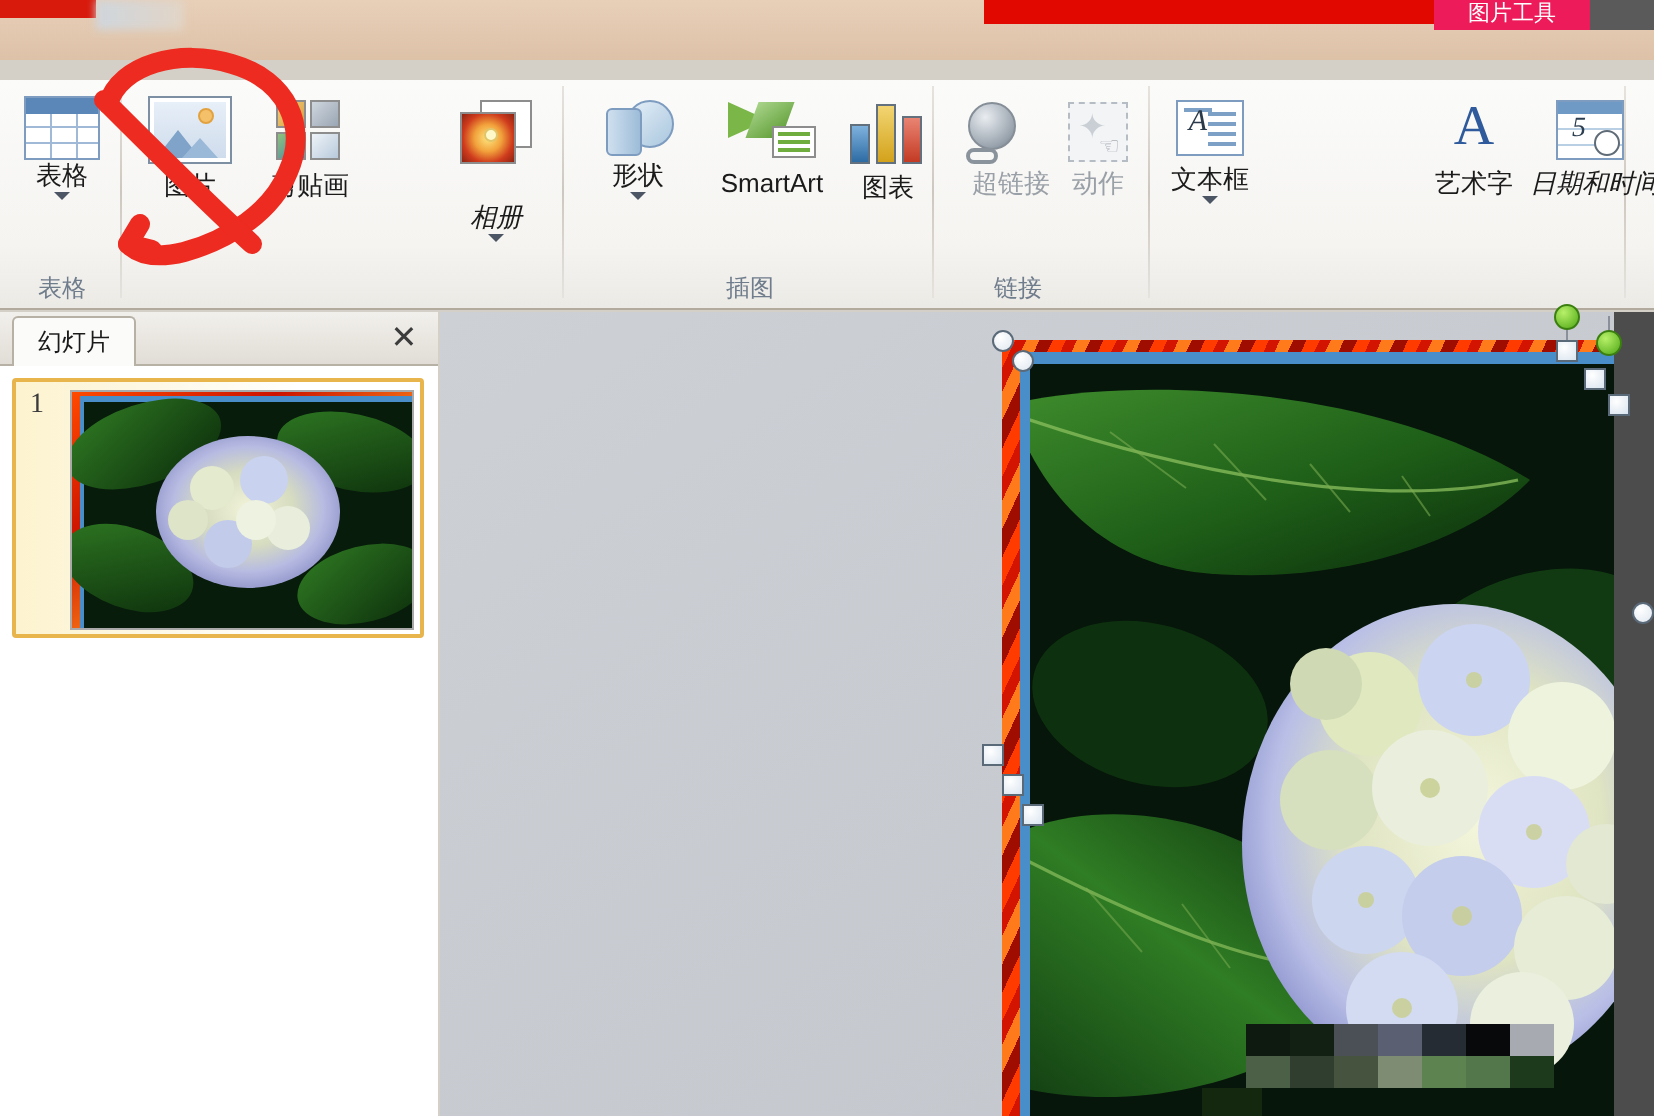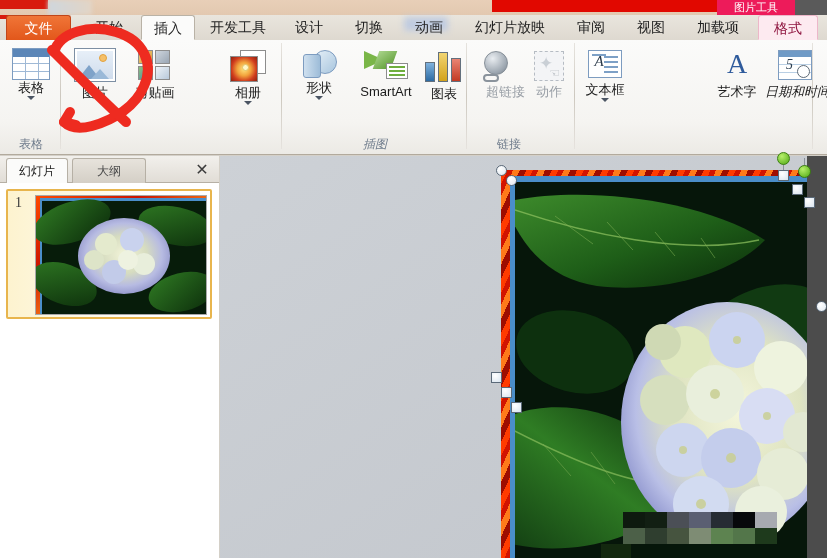--- a/index.html
+++ b/index.html
@@ -265,37 +265,20 @@
 <div id="app">
 
   <div class="titlebar">
     <div class="title-red-left"></div>
     <div class="title-blur-left"></div>
     <div class="title-red-main"></div>
     <div class="title-ctx-tab">图片工具</div>
     <div class="title-right-gray"></div>
   </div>
 
-  <div class="tabstrip">
-    <div class="tabstrip-bg-red"></div>
-    <div class="tab-blur"></div>
-
-    <div class="tab file" style="left:6px;  width:65px;">文件</div>
-    <div class="tab" style="left:82px; width:54px;">开始</div>
-    <div class="tab active" style="left:141px;width:54px;">插入</div>
-    <div class="tab" style="left:200px;width:76px;">开发工具</div>
-    <div class="tab" style="left:282px;width:54px;">设计</div>
-    <div class="tab" style="left:342px;width:54px;">切换</div>
-    <div class="tab" style="left:402px;width:54px;">动画</div>
-    <div class="tab" style="left:462px;width:96px;">幻灯片放映</div>
-    <div class="tab" style="left:564px;width:54px;">审阅</div>
-    <div class="tab" style="left:624px;width:54px;">视图</div>
-    <div class="tab" style="left:684px;width:68px;">加载项</div>
-    <div class="tab ctx-active" style="left:758px;width:60px;">格式</div>
-  </div>
 
   <div class="ribbon">
 
     <div class="ribbon-groupsep" style="left:60px;"></div>
     <div class="ribbon-groupsep" style="left:281px;"></div>
     <div class="ribbon-groupsep" style="left:466px;"></div>
     <div class="ribbon-groupsep" style="left:574px;"></div>
     <div class="ribbon-groupsep" style="left:812px;"></div>
 
     <div class="btn" style="left:8px; top:8px; width:46px;">
@@ -330,21 +313,21 @@
       <span class="lbl" style="margin-top:3px;">剪贴画</span>
     </div>
 
 
     <div class="btn" style="left:222px; top:10px; width:52px;">
       <span class="ico ico-album">
         <i class="back"></i>
           <i class="front"></i>
           <i class="dot"></i>
       </span>
-      <span class="lbl" style="margin-top:3px;">相册</span>
+      <span class="lbl" style="margin-top:19px;font-style:italic;">相册</span>
       <span class="caret"></span>
     </div>
 
 
     <div class="btn" style="left:344px; top:10px; width:84px;">
       <span class="ico ico-smart">
         <i class="arw"></i>
           <i class="arw2"></i>
         <i class="lines">
             <i style="top:2px;"></i>
@@ -366,21 +349,21 @@
 
     <div class="btn" style="left:422px; top:10px; width:44px;">
       <span class="ico ico-chart">
         <i class="b1"></i>
           <i class="b2"></i>
           <i class="b3"></i>
       </span>
       <span class="lbl" style="margin-top:4px;">图表</span>
     </div>
 
-    <div class="grp-label" style="left:285px; width:180px;font-style:italic;">插图</div>
+    <div class="grp-label" style="left:285px; width:180px;">插图</div>
 
     <div class="btn" style="left:471px; top:10px; width:54px;text-align:right;">
       <span class="ico ico-link">
         <i class="globe"></i>
           <i class="chain"></i>
       </span>
       <span class="lbl dim" style="margin-top:2px;">超链接</span>
     </div>
 
     <div class="btn" style="left:527px; top:10px; width:44px;">
@@ -429,21 +412,20 @@
     <svg width="150" height="122" viewBox="0 0 150 122" fill="none" xmlns="http://www.w3.org/2000/svg">
       <path d="M36 30 C42 10, 72 2, 98 10 C126 18, 136 42, 126 64 C118 84, 96 98, 74 104 C62 107, 52 106, 46 100" stroke="#ee2b20" stroke-width="10" stroke-linecap="round" fill="none"></path>
       <path d="M34 28 C54 48, 84 78, 108 100" stroke="#ee2b20" stroke-width="10" stroke-linecap="round" fill="none"></path>
       <path d="M46 100 L52 90 M46 100 L58 103" stroke="#ee2b20" stroke-width="10" stroke-linecap="round" fill="none"></path>
     </svg>
   </div>
 
   <div class="leftpane">
     <div class="pane-tabs">
       <div class="pane-tab active" style="left:6px; width:62px;">幻灯片</div>
-      <div class="pane-tab idle" style="left:72px; width:74px;">大纲</div>
       <div class="pane-close">✕</div>
     </div>
 
     <div class="pane-body">
       <div class="slide-item">
         <div class="slide-num">1</div>
         <div class="thumb">
           <svg width="172" height="120" viewBox="0 0 172 120" preserveAspectRatio="none" xmlns="http://www.w3.org/2000/svg">
             <defs>
               <linearGradient id="tflame" x1="0" y1="0" x2="1" y2="1">

